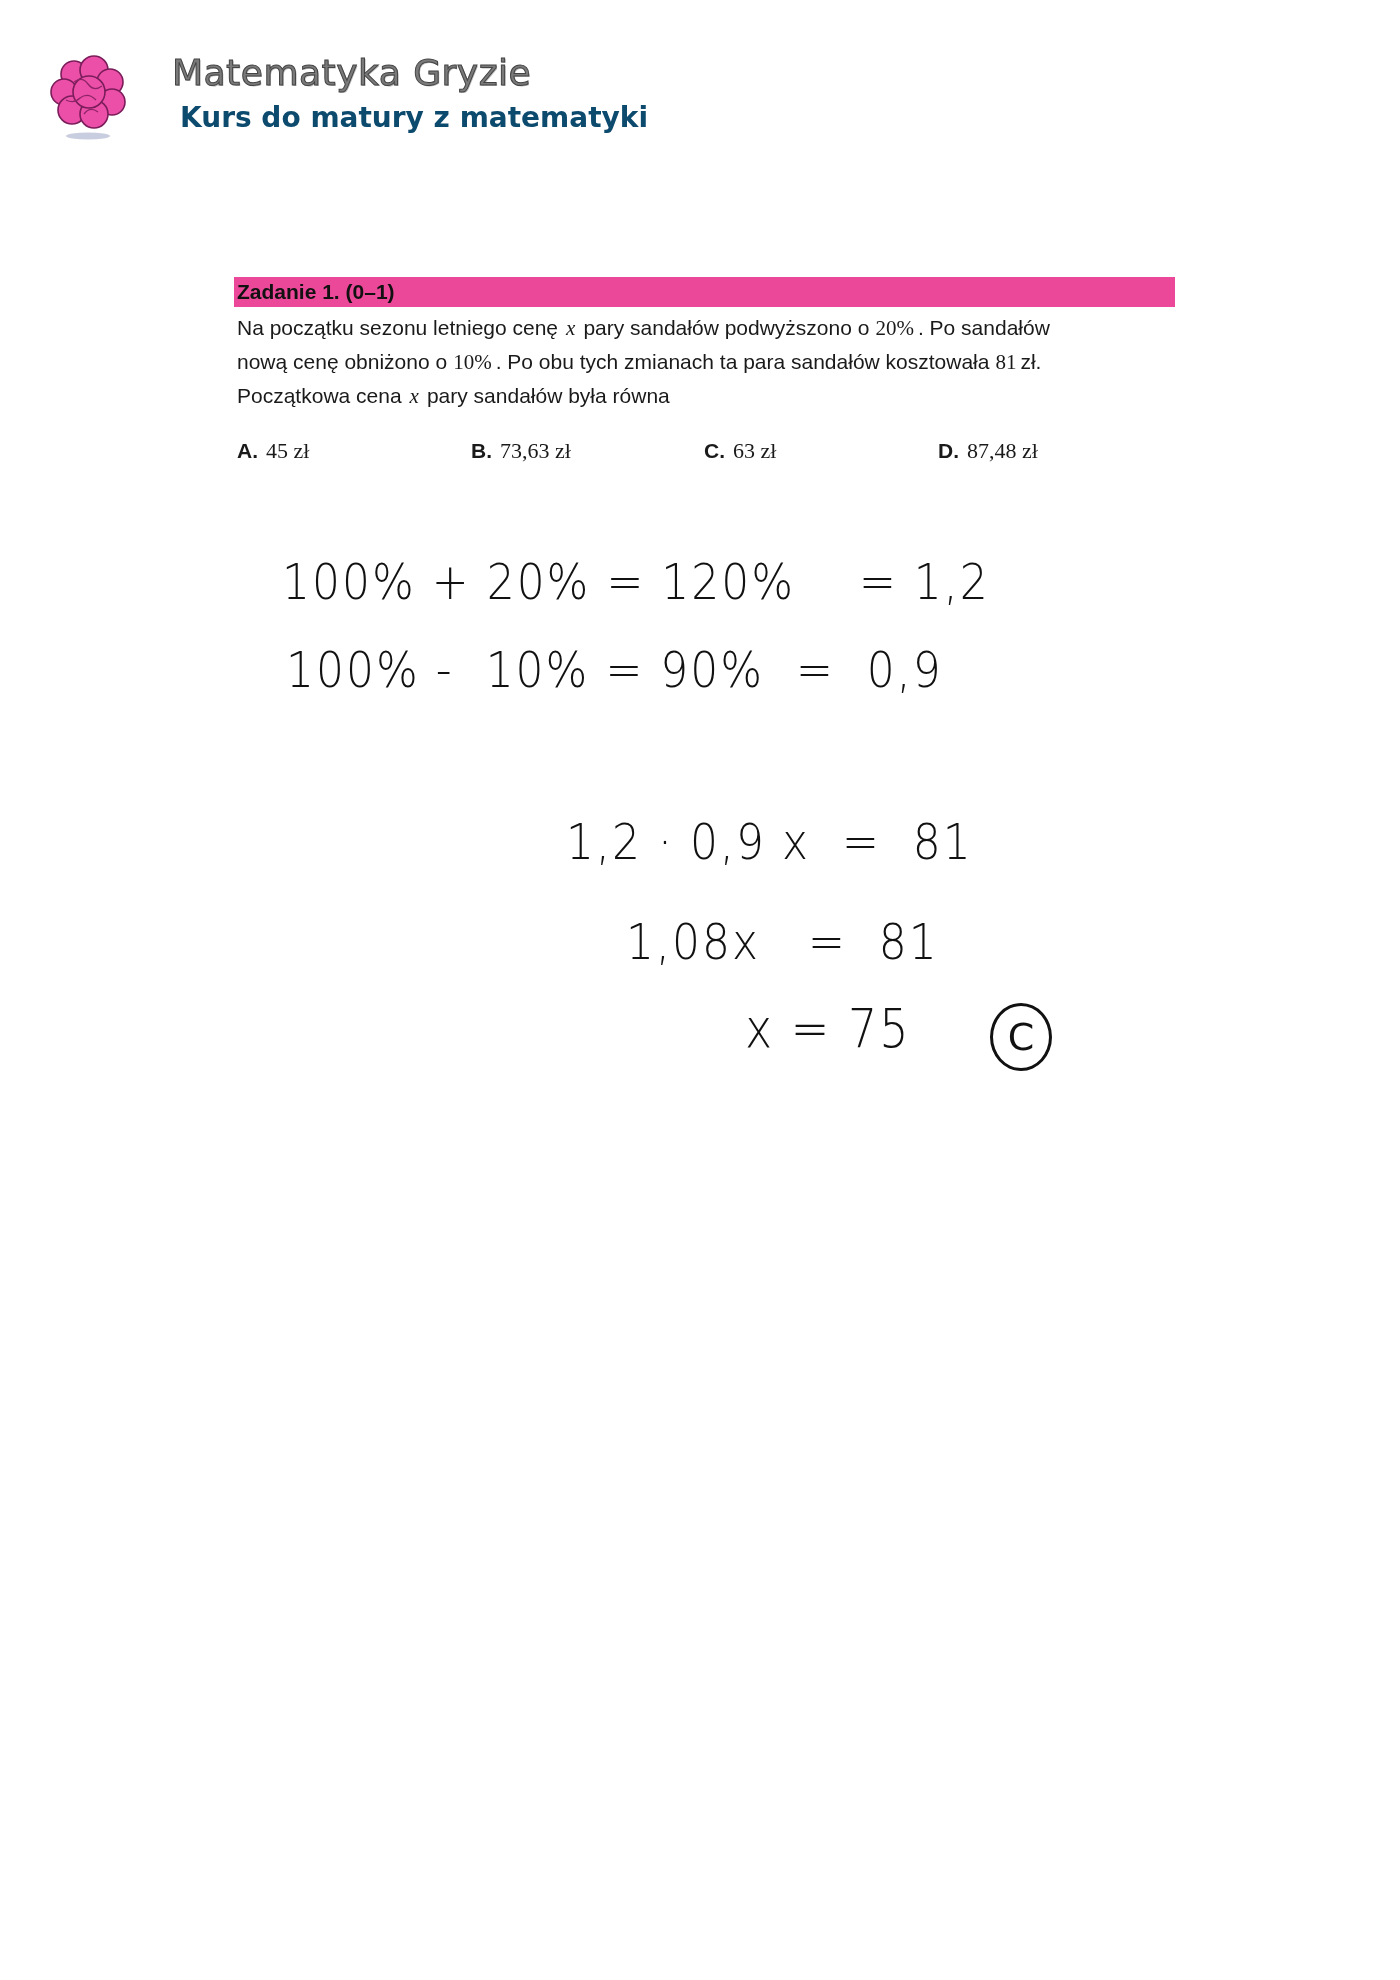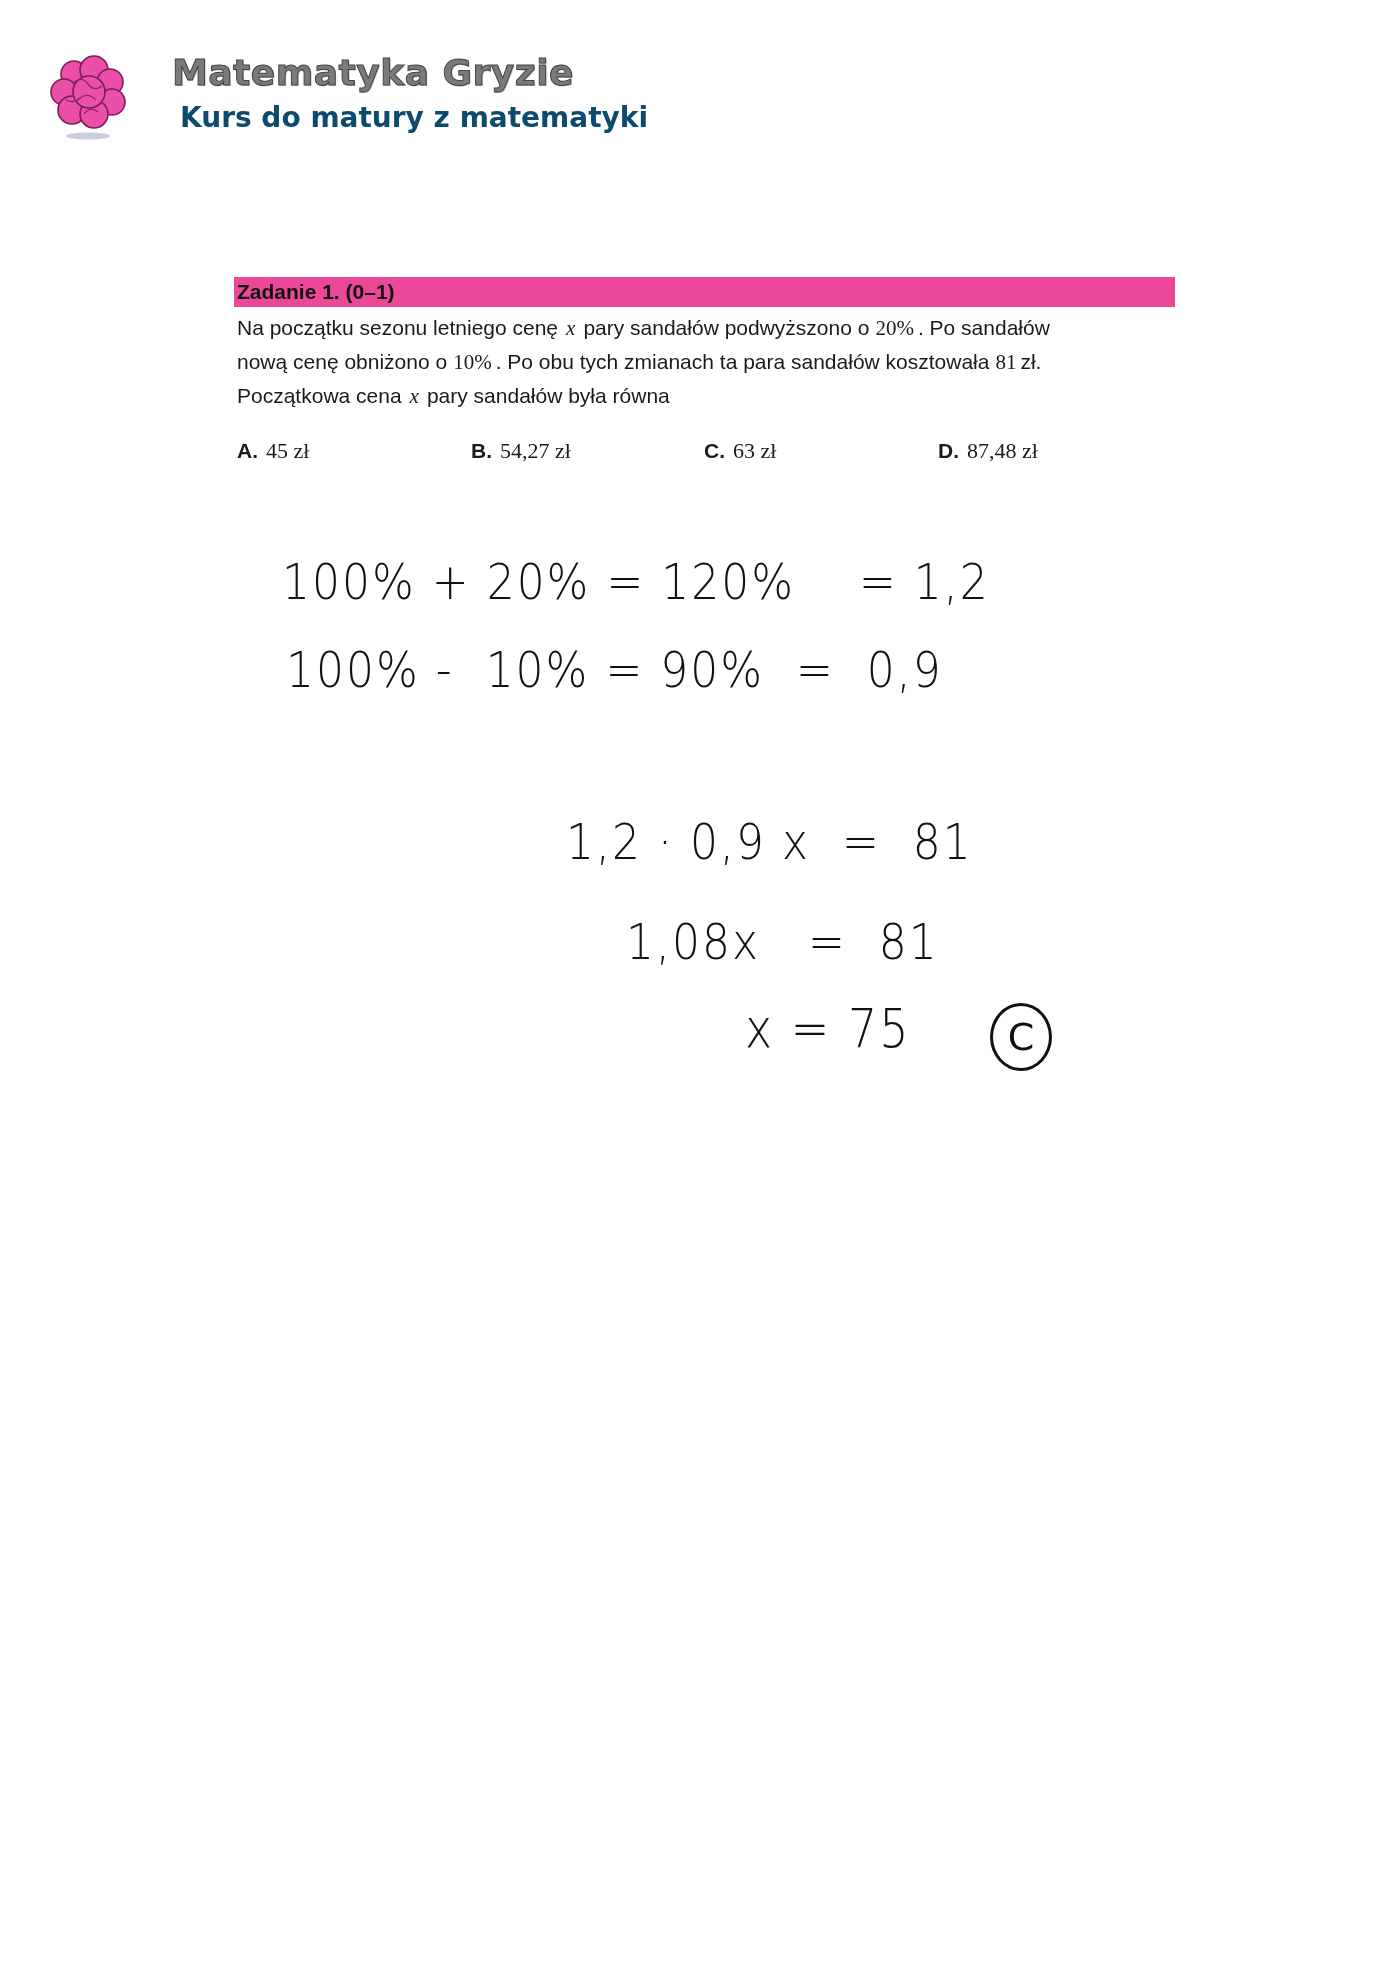--- a/index.html
+++ b/index.html
@@ -1,18 +1,18 @@
 <!DOCTYPE html>
 <html><head>
 <meta charset="utf-8">
 <style>
   html, body { margin:0; padding:0; background:#ffffff; }
   body { width:1400px; height:1980px; position:relative; overflow:hidden; font-family:"Liberation Sans", sans-serif; color:#1a1a1a; }
   .logo { position:absolute; left:44px; top:52px; width:90px; height:90px; }
-  .brand-title { position:absolute; left:172px; top:52px; font-family:"DejaVu Sans", sans-serif; font-weight:bold; font-size:36px; letter-spacing:0.5px;
+  .brand-title { position:absolute; left:172px; top:52px; font-family:"DejaVu Sans", sans-serif; font-weight:normal; font-size:36px; letter-spacing:0.5px;
     color:#7a7a7a; -webkit-text-stroke:1px #444; text-shadow:1px 1px 0 #bbb; }
   .brand-sub { position:absolute; left:180px; top:101px; font-family:"DejaVu Sans", sans-serif; font-weight:bold; font-size:28px; color:#0c4a6e; }
   .task { position:absolute; left:234px; top:277px; width:941px; }
   .task-header { background:#ec4899; height:30px; line-height:30px; font-weight:bold; font-size:21px; padding-left:3px; color:#111; }
   .task-body { margin-top:4px; font-size:21px; line-height:33px; padding-left:3px; color:#1a1a1a; }
   .task-body .mx { font-family:"Liberation Serif", serif; font-style:italic; padding:0 8px; }
   .task-body .num { font-family:"Liberation Serif", serif; padding:0 4px 0 6px;text-align:center; }
   .options { position:absolute; top:438px; left:237px; width:940px; height:30px; font-size:21px; }
   .opt { position:absolute; top:0; }
   .opt .letter { font-weight:bold; margin-right:8px; }
@@ -62,21 +62,21 @@
       <span>nową cenę obniżono o</span><span class="num">10%</span><span>. Po obu tych zmianach ta para sandałów kosztowała</span><span class="num">81</span><span>zł.</span>
     </div>
     <div>
       <span>Początkowa cena</span><span class="mx">x</span><span>pary sandałów była równa</span>
     </div>
   </div>
 </div>
 
 <div class="options">
   <div class="opt" style="left:0"><span class="letter">A.</span><span class="val">45 zł</span></div>
-  <div class="opt" style="left:234px"><span class="letter">B.</span><span class="val">54,27 zł</span></div>
+  <div class="opt" style="left:234px"><span class="letter">B.</span><span class="val">73,63 zł</span></div>
   <div class="opt" style="left:467px"><span class="letter">C.</span><span class="val">63 zł</span></div>
   <div class="opt" style="left:701px"><span class="letter">D.</span><span class="val">87,48 zł</span></div>
 </div>
 
 <div class="hand h1">100% + 20% = 120%    = 1,2</div>
 <div class="hand h2">100% -  10% = 90%  =  0,9</div>
 <div class="hand h3">1,2 · 0,9 x  =  81</div>
 <div class="hand h4">1,08x   =  81</div>
 <div class="hand h5">x = 75</div>
 <div class="answer-circle">C</div>

